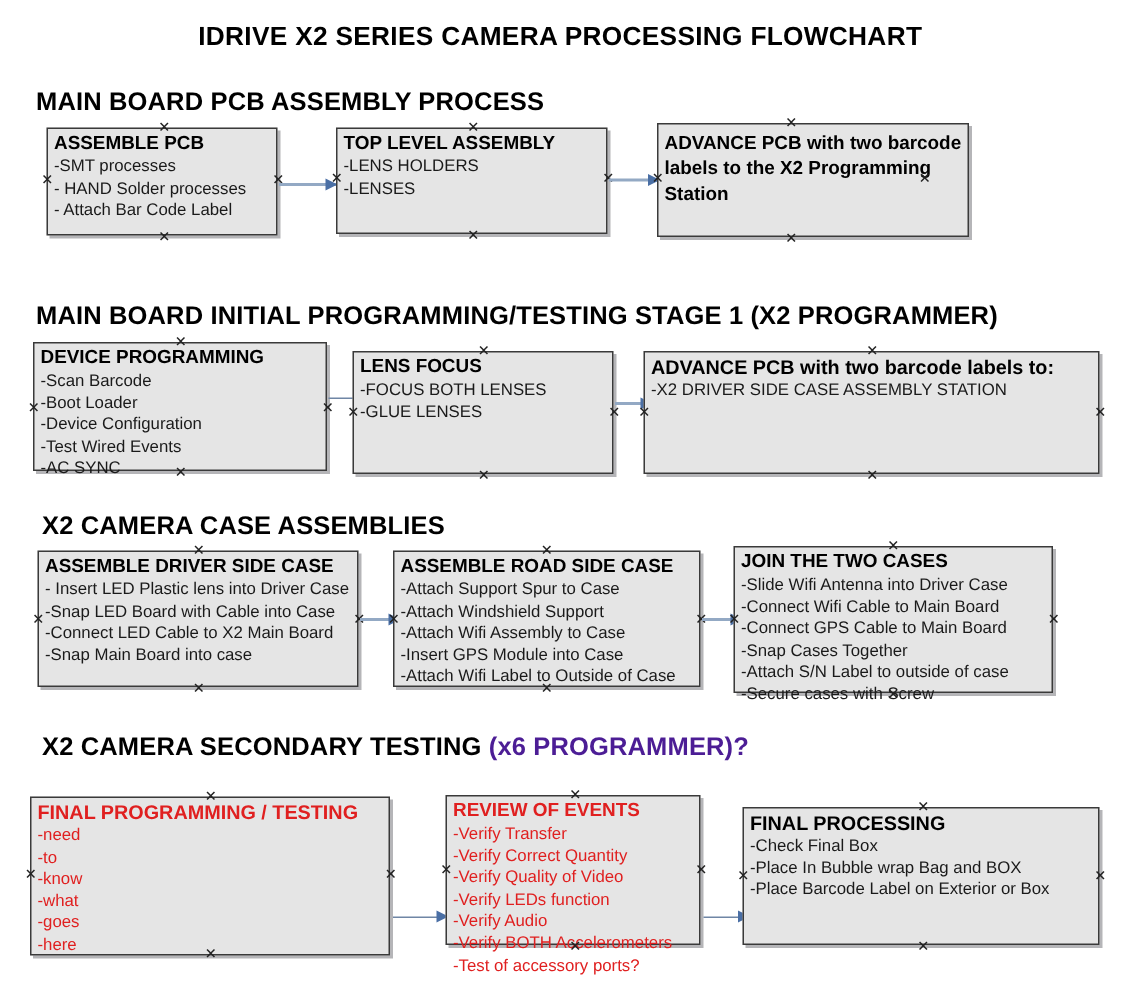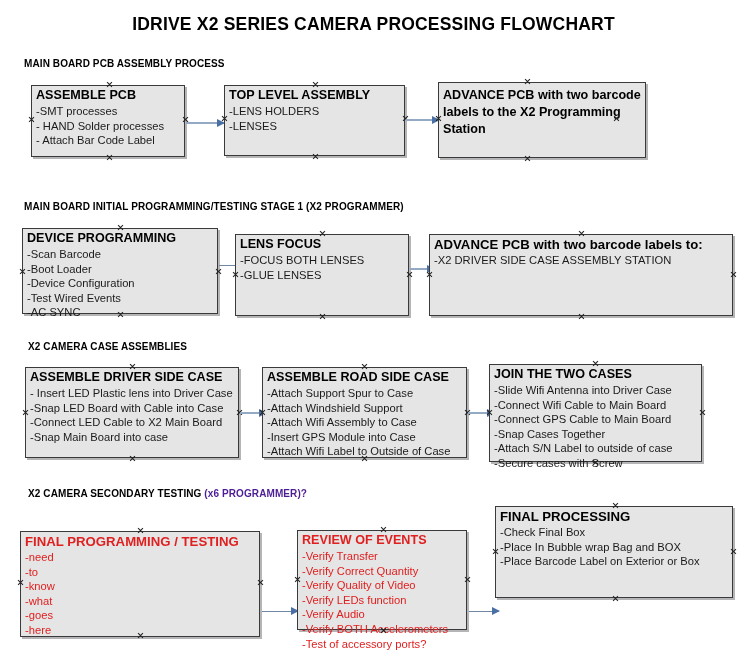--- a/index.html
+++ b/index.html
@@ -9,21 +9,21 @@
     position:relative;overflow:hidden;
     -webkit-font-smoothing:antialiased;
   }
   #canvas{position:absolute;left:0;top:0;width:747px;height:662px;}
 
   .title{
     position:absolute;left:0;top:14px;width:747px;text-align:center;
     font-size:17.5px;font-weight:bold;color:#000;letter-spacing:.2px;
   }
   .section{
-    position:absolute;font-size:10px;font-weight:bold;color:#000;
+    position:absolute;font-size:17px;font-weight:bold;color:#000;
     white-space:nowrap;letter-spacing:.1px;
   }
   .section .accent{color:#4c1d95;}
 
   .box{
     position:absolute;box-sizing:border-box;
     background:#e5e5e5;border:1.4px solid #3a3a3a;
     box-shadow:2px 2px 0 rgba(120,120,125,.55);
     overflow:visible;
   }
@@ -277,21 +277,21 @@
     <span class="hnd" style="left:-4px;top:45px;"></span>
     <span class="hnd" style="left:82px;top:-5px;"></span>
     <span class="hnd" style="left:82px;top:96px;"></span>
     <span class="hnd" style="left:166px;top:45px;"></span>
   </div>
 
   <div class="conn thin" style="left:469px;top:611px;width:30px;">
       <span class="head"></span>
     </div>
 
-  <div class="box" style="left:495px;top:506px;width:238px;height:92px;">
+  <div class="box" style="left:495px;top:538px;width:238px;height:92px;">
     <div class="inner">
       <div class="hd big">FINAL PROCESSING</div>
       <ul>
         <li> -Check Final Box</li>
         <li>-Place In Bubble wrap Bag and BOX</li>
         <li>-Place Barcode Label on Exterior or Box</li>
       </ul>
     </div>
     <span class="hnd" style="left:-4px;top:41px;"></span>
     <span class="hnd" style="left:116px;top:-5px;"></span>

